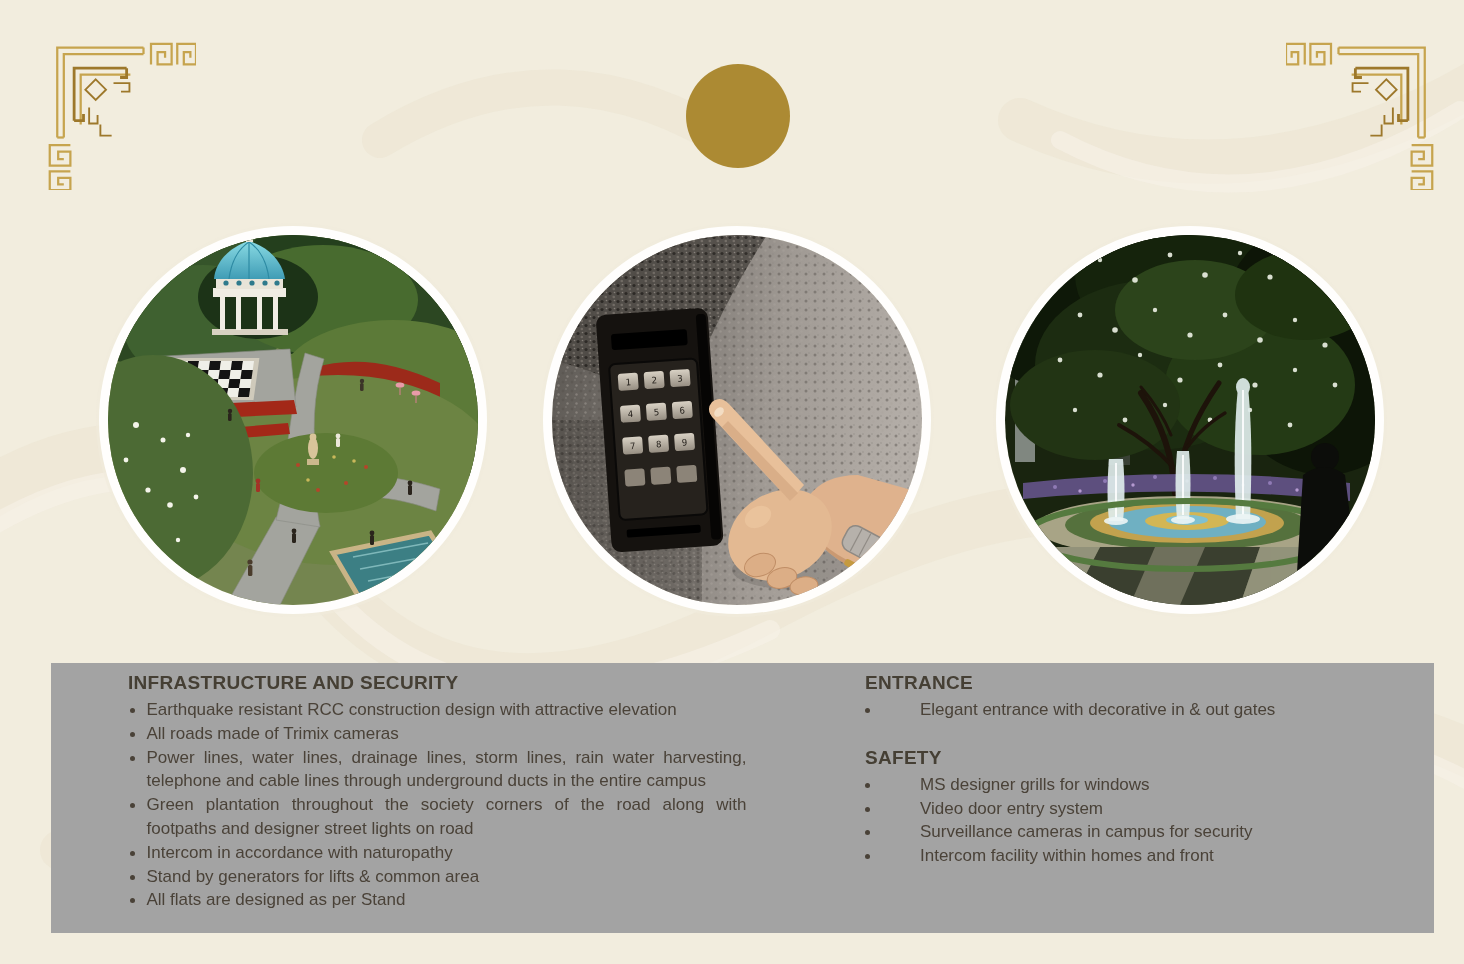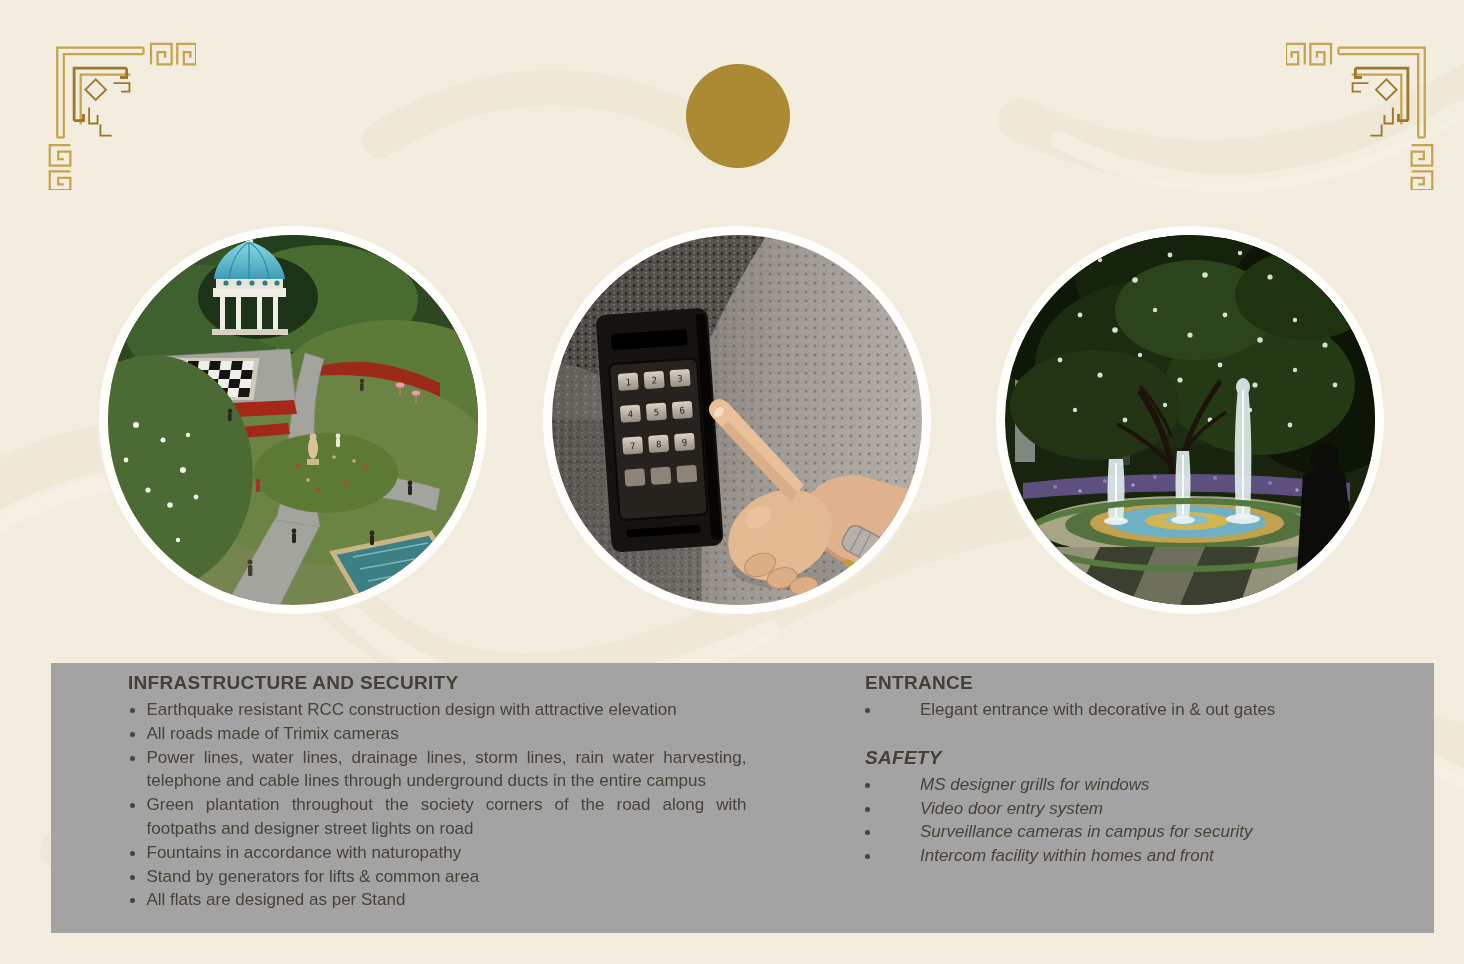--- a/index.html
+++ b/index.html
@@ -38,21 +38,21 @@
     letter-spacing:0.3px; line-height:26px; color:#453f34;
   }
   ul.bullets { list-style:none; margin:0; padding:0; }
   ul.bullets li { display:flex; gap:12px; line-height:23.8px; font-size:17px;justify-content:center; }
   ul.bullets .dot {
     flex:none; width:5px; height:5px; border-radius:50%;
     background:#4a4238; margin-top:10px;
   }
   .col-left ul.bullets .txt { width:600px; text-align:justify; }
   .col-right ul.bullets .txt { width:515px; text-align:justify;margin-left:38px; }
-  .safety-gap { margin-top:23px;font-style:italic; }
+  .safety-gap { margin-top:23px; }
 </style>
 </head>
 <body>
 
 <div class="page">
 
   <svg class="bg-swirls" width="1464" height="964" viewBox="0 0 1464 964">
     <g fill="none" stroke="#ebe3cf" stroke-opacity="0.5" stroke-linecap="round">
       <path d="M-80,540 Q160,350 310,560 T760,610 T1200,540" stroke-width="52"></path>
       <path d="M1020,120 Q1240,220 1480,80" stroke-width="44"></path>
@@ -525,21 +525,21 @@
         <li>
             <span class="dot"></span>
             <span class="txt">Power lines, water lines, drainage lines, storm lines, rain water harvesting, telephone and cable lines through underground ducts in the entire campus</span>
           </li>
         <li>
             <span class="dot"></span>
             <span class="txt">Green plantation throughout the society corners of the road along with footpaths and designer street lights on road</span>
           </li>
         <li>
             <span class="dot"></span>
-            <span class="txt">Fountains in accordance with naturopathy</span>
+            <span class="txt">Intercom in accordance with naturopathy</span>
           </li>
         <li>
             <span class="dot"></span>
             <span class="txt">Stand by generators for lifts &amp; common area</span>
           </li>
         <li>
             <span class="dot"></span>
             <span class="txt">All flats are designed as per Stand</span>
           </li>
       </ul>

